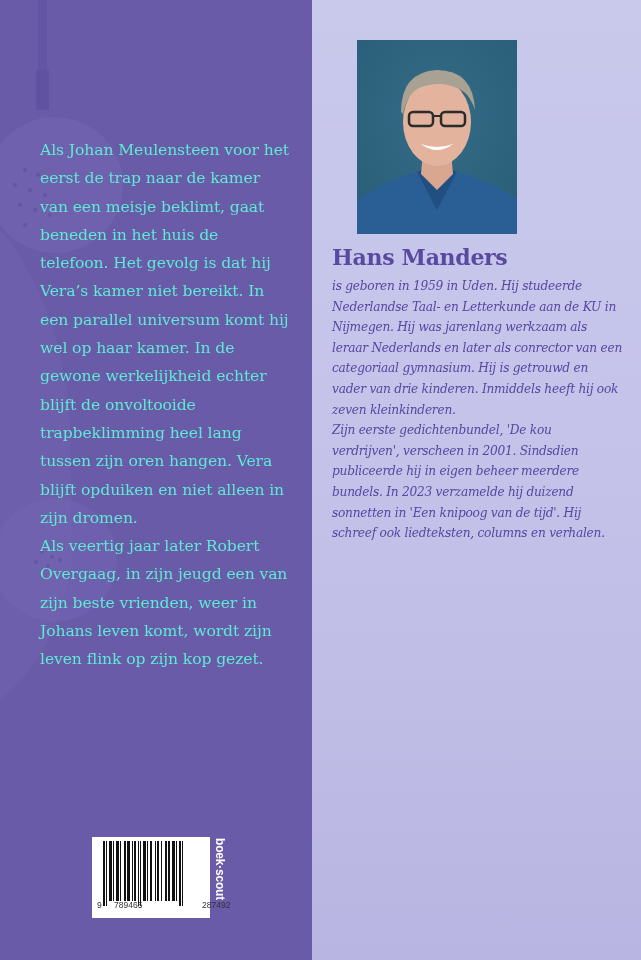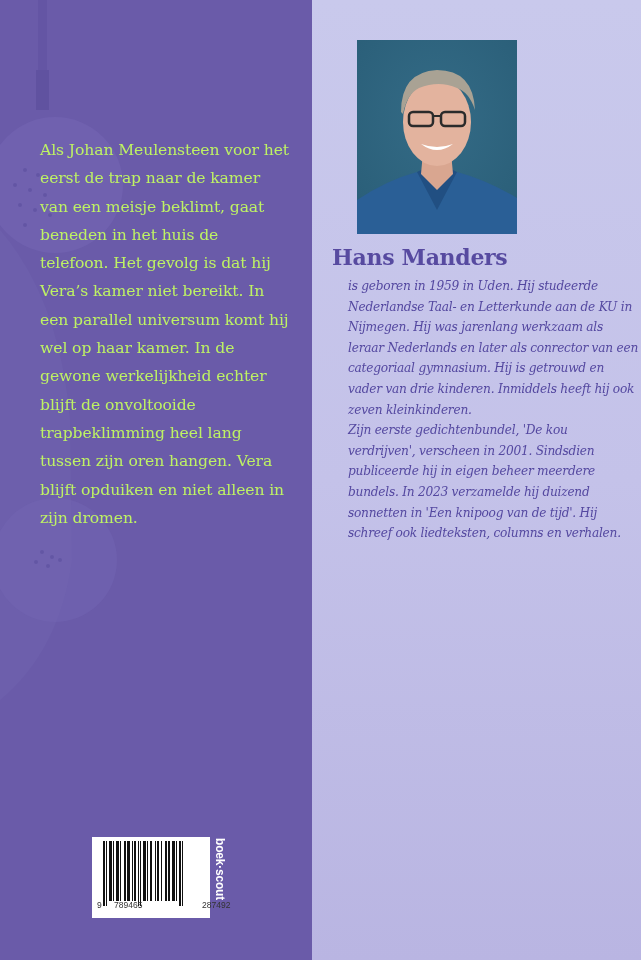--- a/index.html
+++ b/index.html
@@ -4,21 +4,21 @@
 <style>
   html, body { margin: 0; padding: 0; }
   body { width: 641px; height: 960px; overflow: hidden; background: #6a5cae; }
   .cover { position: relative; width: 641px; height: 960px; display: flex; }
 
   
   .left { position: relative; width: 320px; height: 960px; background: #6a5ba9; overflow: hidden; }
   .phone { position: absolute; left: 0; top: 0; width: 320px; height: 960px; }
   .blurb { position: absolute; left: 40px; top: 136px; width: 250px;
            font-family: "DejaVu Serif", serif; font-size: 15.6px; line-height: 28.3px;
-           color: #bef264; letter-spacing: -0.1px; }
+           color: #5eead4; letter-spacing: -0.1px; }
   .blurb p { margin: 0; }
 
   .barcode { position: absolute; left: 92px; top: 837px; width: 118px; height: 81px;
              background: #ffffff; }
   .bars { position: absolute; left: 11px; top: 4px; width: 102px; height: 60px; display: flex; }
   .bars span { display: block; background: #111; height: 100%; }
   .bar-digits { position: absolute; left: 0; top: 63px; width: 118px; height: 14px;
                 font-family: "Liberation Sans", sans-serif; font-size: 8.5px; color: #333; }
   .bar-digits .d0 { position: absolute; left: 5px; }
   .bar-digits .d1 { position: absolute; left: 22px; text-align: right; }
@@ -33,21 +33,21 @@
   .spine-edge { position: absolute; left: 318px; top: 0; width: 3px; height: 960px; background: #5a4c9c; }
 
   
   .right { position: relative; width: 321px; height: 960px;
            background: linear-gradient(180deg, #c9c9ec 0%, #c4c2e9 50%, #b9b5e2 100%); padding-left: 16px; }
   .photo { position: absolute; left: 45px; top: 40px; width: 160px; height: 194px;
            background: #2f6580; overflow: hidden; }
   .author-name { position: absolute; left: 20px; top: 244px;
                  font-family: "DejaVu Serif", serif; font-weight: bold; font-size: 22px;
                  color: #574aa0; letter-spacing: -0.3px; margin: 0; }
-  .bio { position: absolute; left: 36px; top: 276px; width: 290px;
+  .bio { position: absolute; left: 20px; top: 276px; width: 290px;
          font-family: "DejaVu Serif", serif; font-style: italic; font-size: 12.2px;
          line-height: 20.6px; color: #5448a0; letter-spacing: -0.25px; }
   .bio p { margin: 0; }
 </style>
 </head>
 <body>
 
 <div class="cover">
 
   <div class="left">
@@ -76,20 +76,21 @@
         <circle cx="42" cy="552" r="2"></circle>
           <circle cx="52" cy="557" r="2"></circle>
           <circle cx="36" cy="562" r="2"></circle>
         <circle cx="60" cy="560" r="2"></circle>
           <circle cx="48" cy="566" r="2"></circle>
       </g>
     </svg>
 
     <div class="blurb">
       <p>Als Johan Meulensteen voor het eerst de trap naar de kamer van een meisje beklimt, gaat beneden in het huis de telefoon. Het gevolg is dat hij Vera’s kamer niet bereikt. In een parallel universum komt hij wel op haar kamer. In de gewone werkelijkheid echter blijft de onvoltooide trapbeklimming heel lang tussen zijn oren hangen. Vera blijft opduiken en niet alleen in zijn dromen.</p>
+      <p>Als veertig jaar later Robert Overgaag, in zijn jeugd een van zijn beste vrienden, weer in Johans leven komt, wordt zijn leven flink op zijn kop gezet.</p>
     </div>
 
     <div class="barcode">
       <div class="bars">
         <span style="width:1.5px;margin-right:1.5px;height:108%"></span>
         <span style="width:1px;margin-right:2px;height:108%"></span>
         <span style="width:2.5px;margin-right:1px"></span>
         <span style="width:1px;margin-right:2.5px"></span>
         <span style="width:3px;margin-right:1px"></span>
         <span style="width:1px;margin-right:3px"></span>

